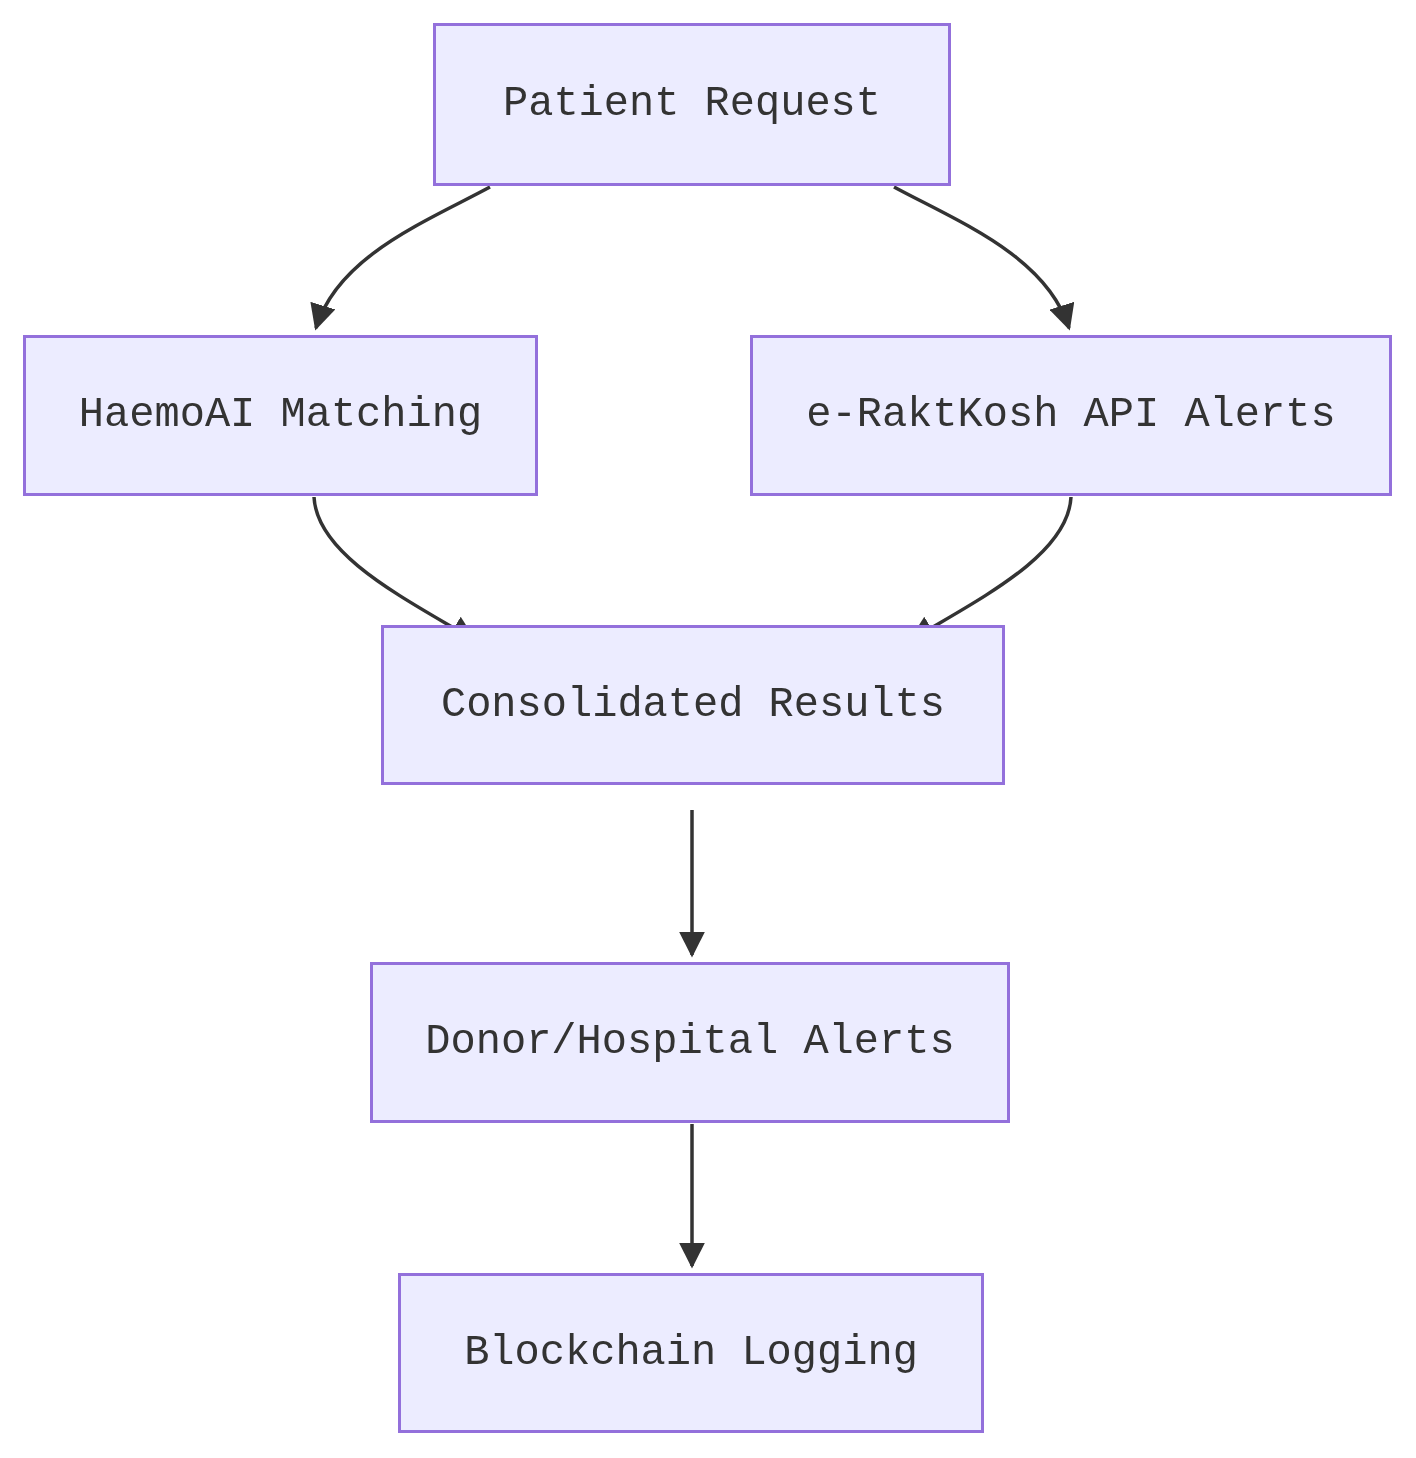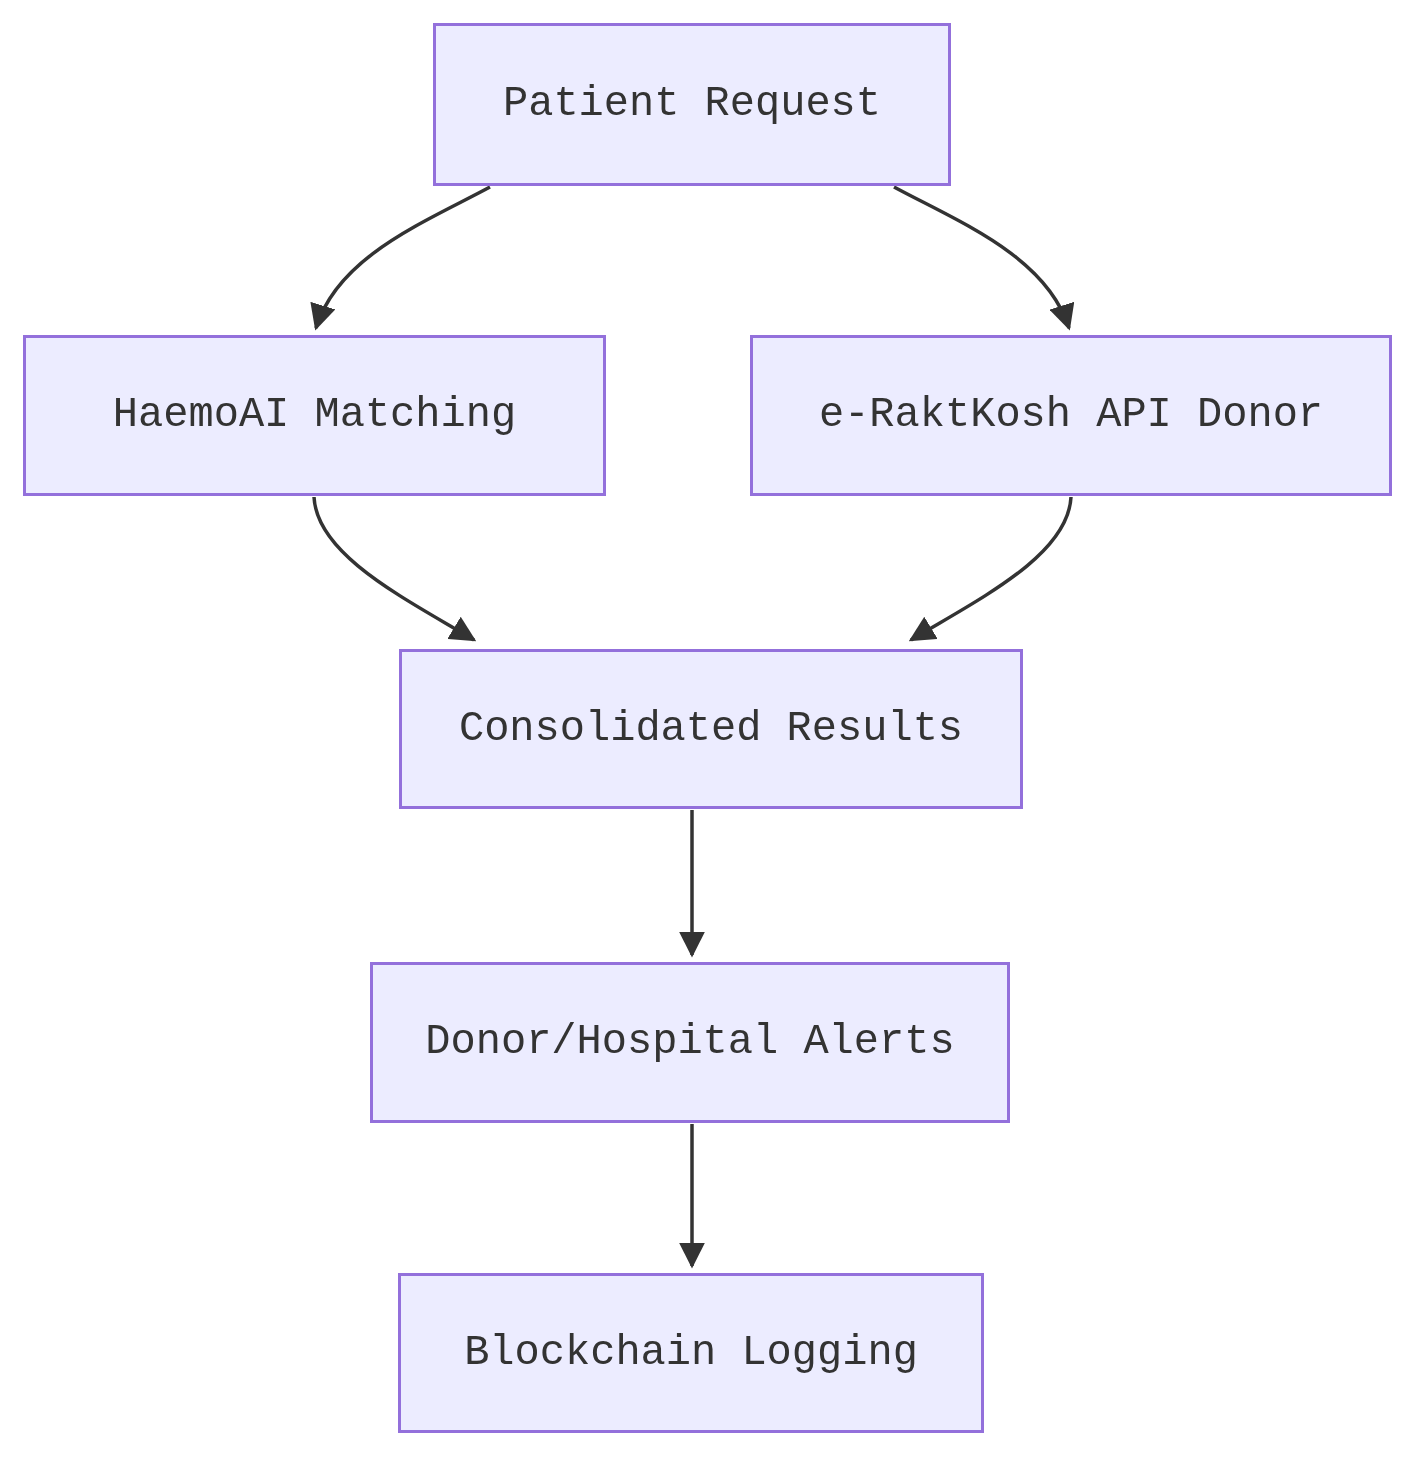--- a/index.html
+++ b/index.html
@@ -25,23 +25,23 @@
     box-sizing:border-box;
     background:var(--node-fill);
     border:3px solid var(--node-border);
     display:flex;align-items:center;justify-content:center;
     color:var(--text-color);
     font-size:42px;
     line-height:1.2;
     text-align:center;
   }
   #n-patient-request       {left:433px; top:23px;   width:518px; height:163px;}
-  #n-haemoai-matching      {left:23px;  top:335px;  width:583px; height:161px;}
+  #n-haemoai-matching      {left:23px;  top:335px;  width:515px; height:161px;}
   #n-eraktkosh-api-check   {left:750px; top:335px;  width:642px; height:161px;}
-  #n-consolidated-results  {left:381px; top:649px;  width:624px; height:160px;margin-left:18px;}
+  #n-consolidated-results  {left:381px; top:625px;  width:624px; height:160px;}
   #n-donor-hospital-alerts {left:370px; top:962px;  width:640px; height:161px;}
   #n-blockchain-logging    {left:398px; top:1273px; width:586px; height:160px;}
 </style>
 </head>
 <body>
 
 <div class="canvas">
 
   <svg class="edges" viewBox="0 0 1416 1458" xmlns="http://www.w3.org/2000/svg">
     <defs>
@@ -59,21 +59,21 @@
 
   <div class="node" id="n-patient-request">
     <span class="node-label">Patient Request</span>
   </div>
 
   <div class="node" id="n-haemoai-matching">
     <span class="node-label">HaemoAI Matching</span>
   </div>
 
   <div class="node" id="n-eraktkosh-api-check">
-    <span class="node-label">e-RaktKosh API Donor</span>
+    <span class="node-label">e-RaktKosh API Alerts</span>
   </div>
 
   <div class="node" id="n-consolidated-results">
     <span class="node-label">Consolidated Results</span>
   </div>
 
   <div class="node" id="n-blockchain-logging">
     <span class="node-label">Blockchain Logging</span>
   </div>
 

